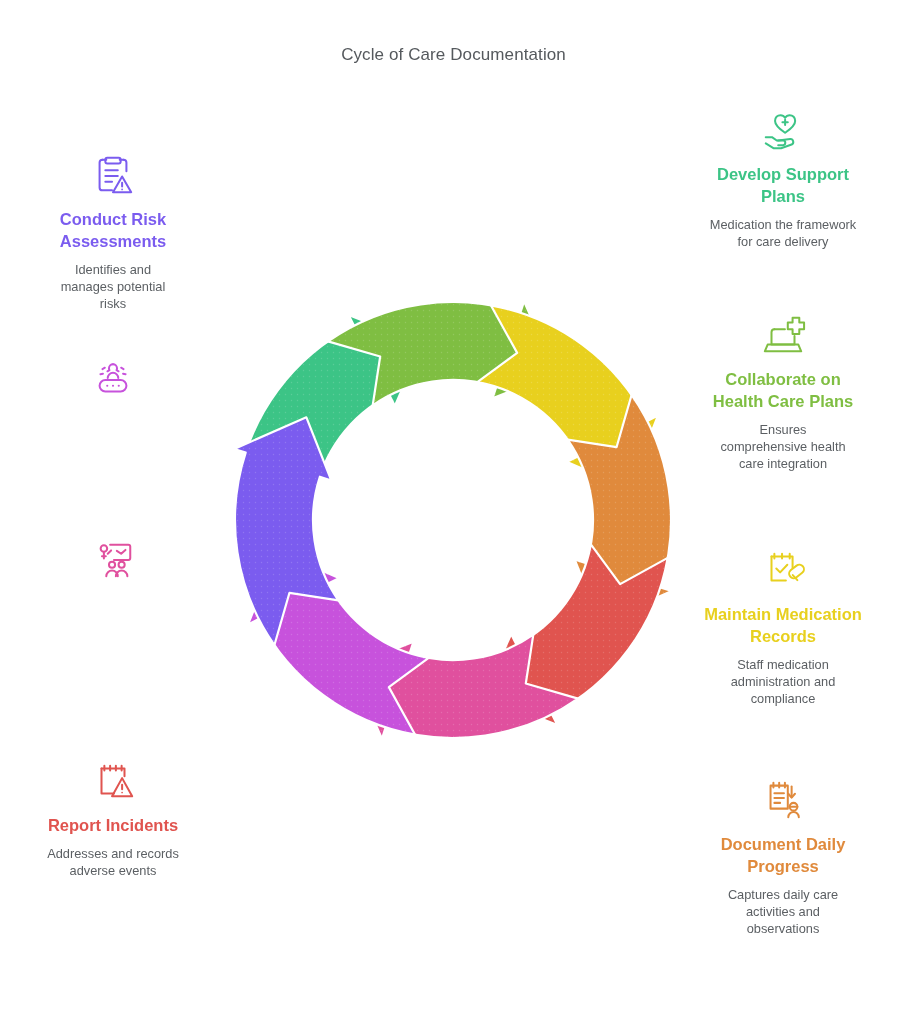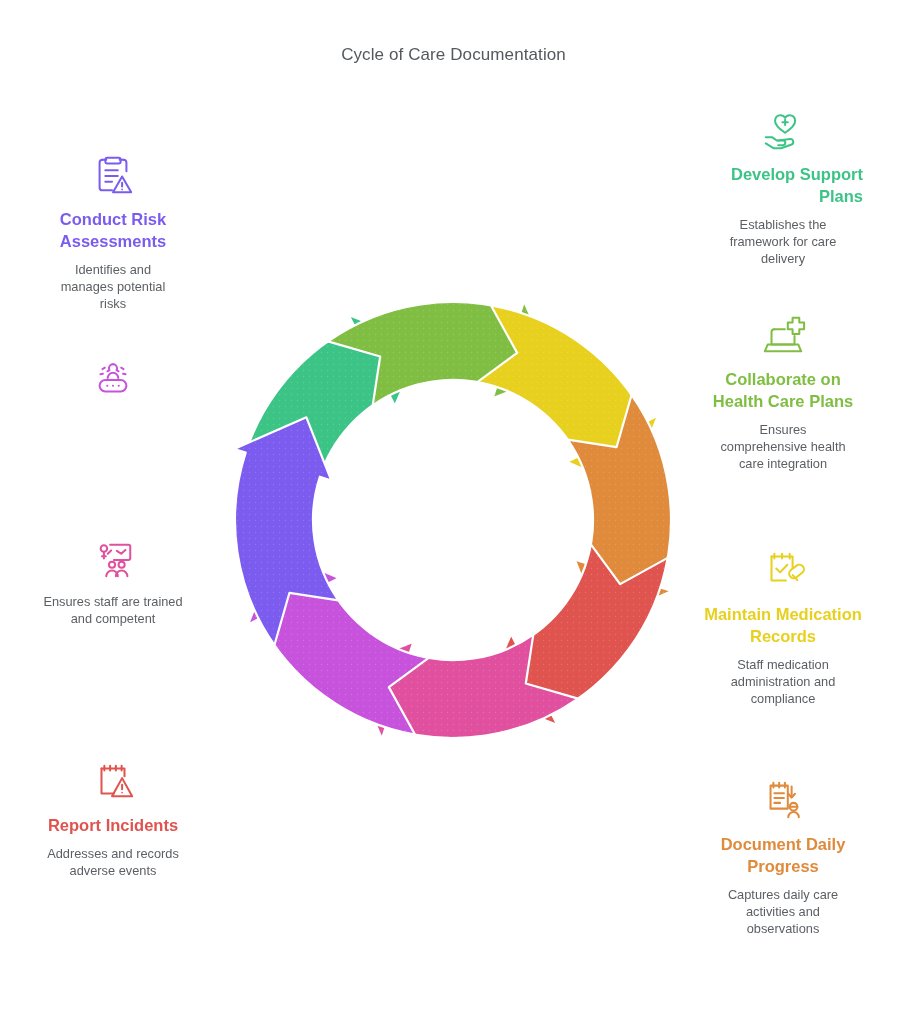--- a/index.html
+++ b/index.html
@@ -152,21 +152,20 @@
           <circle cx="14.5" cy="12" r="3.4"></circle>
           <path d="M14.5 16.5v6M12.5 20h4"></path>
           <path d="M21 8h19a2 2 0 0 1 2 2v12a2 2 0 0 1-2 2H25"></path>
           <path d="M28 14.5l4.5 3 4.5-4"></path>
           <path d="M18.5 17.5 22 14"></path>
           <circle cx="23" cy="29" r="3.2"></circle>
           <circle cx="33" cy="29" r="3.2"></circle>
           <path d="M17 41a6 6 0 0 1 12 0M27 41a6 6 0 0 1 12 0"></path>
         </svg>
       </div>
-      <div class="step-desc wide">Ensures staff are trained and competent</div>
     </div>
     <div class="step" style="top: 606px;">
       <div class="step-icon">
         <svg width="46" height="46" viewBox="0 0 48 48" fill="none" stroke="#e0544f" stroke-width="2.1" stroke-linecap="round" stroke-linejoin="round">
           <path d="M15 8v5M21 8v5M27 8v5M33 8v5"></path>
           <path d="M12 11h24v8"></path>
           <path d="M12 11v26h13"></path>
           <path d="M33.5 21 44 40H23z"></path>
           <path d="M33.5 28v4.5"></path>
           <circle cx="33.5" cy="36" r="0.9" fill="#e0544f" stroke="none"></circle>
@@ -179,22 +178,22 @@
 <div class="column" id="right-column">
     <div class="step" style="top: 0px;">
       <div class="step-icon">
         <svg width="46" height="46" viewBox="0 0 48 48" fill="none" stroke="#3cc486" stroke-width="2.1" stroke-linecap="round" stroke-linejoin="round">
           <path d="M31 8.5c-2.2 0-3.9 1.3-4.8 2.8-.9-1.5-2.6-2.8-4.8-2.8-3.3 0-5.7 2.6-5.7 6 0 5.3 7 9.8 10.5 12.4C29.7 24.3 36.7 19.8 36.7 14.5c0-3.4-2.4-6-5.7-6z"></path>
           <path d="M26.2 13.2v5.6M23.4 16h5.6"></path>
           <path d="M6 31.5h6.5l5 3.5h6.5a2.4 2.4 0 0 1 0 4.8h-5"></path>
           <path d="M19 35l12.5-1.5a3 3 0 0 1 1.5 5.7L22 43h-8l-8-5"></path>
         </svg>
       </div>
-      <div class="step-title" style="color: rgb(60, 196, 134); text-align: right;">Develop Support Plans</div>
-      <div class="step-desc wide">Establishes the framework for care delivery</div>
+      <div class="step-title" style="color: rgb(60, 196, 134);">Develop Support Plans</div>
+      <div class="step-desc wide">Medication the framework for care delivery</div>
     </div>
     <div class="step" style="top: 205px;">
       <div class="step-icon">
         <svg width="46" height="46" viewBox="0 0 48 48" fill="none" stroke="#7fbe42" stroke-width="2.1" stroke-linecap="round" stroke-linejoin="round">
           <path d="M34 6h7v5h5v7h-5v5h-7v-5h-5v-7h5z"></path>
           <path d="M15 18h11"></path>
           <path d="M15 18a3 3 0 0 0-3 3v13h24V25"></path>
           <path d="M8 34h32l3 7H5z"></path>
         </svg>
       </div>

